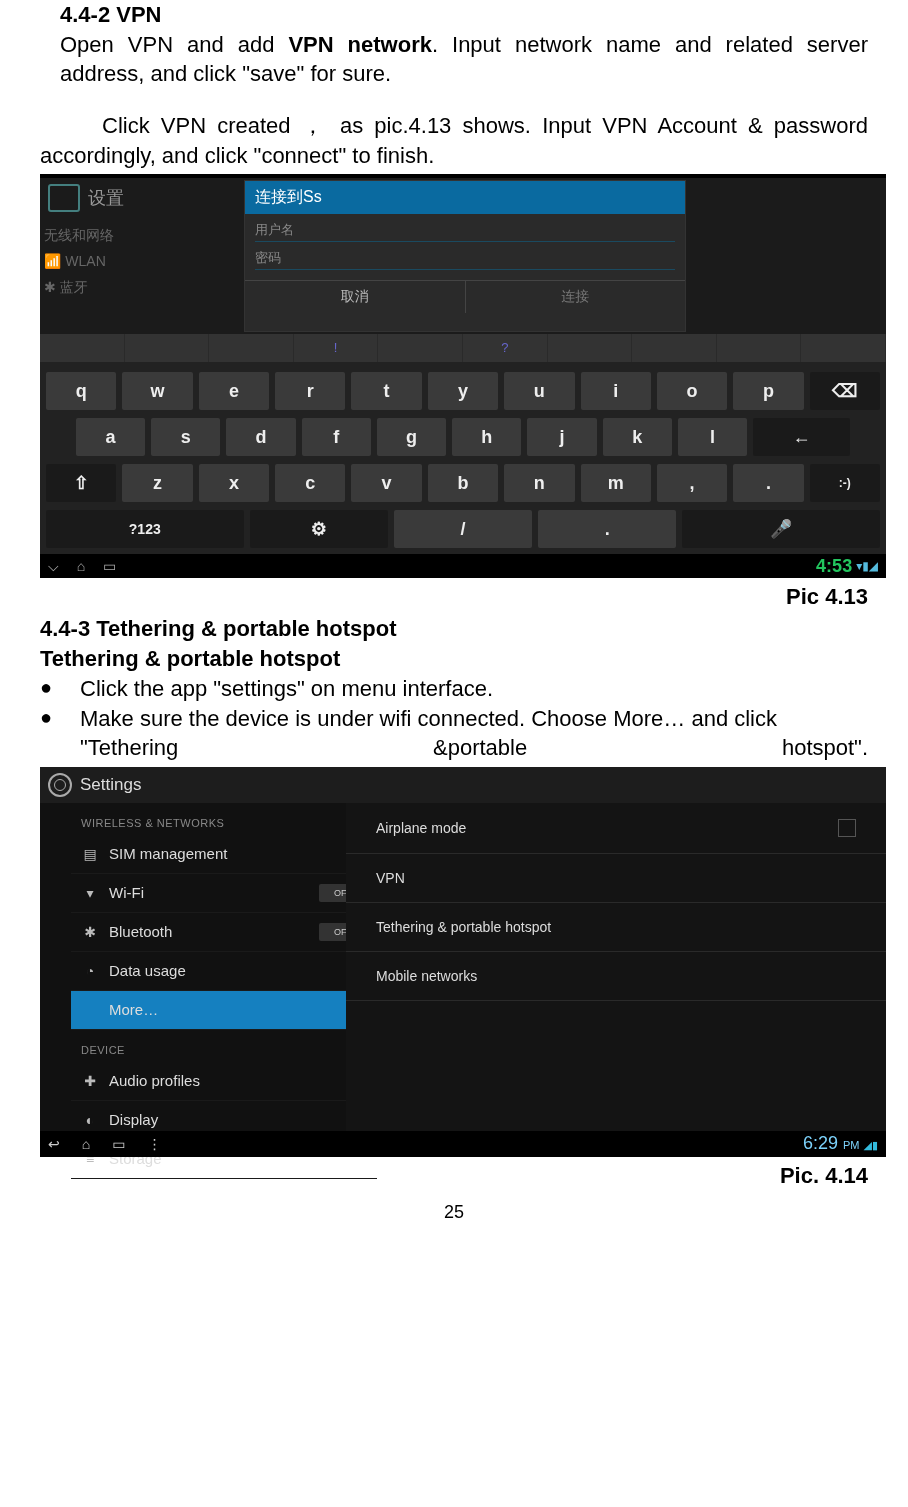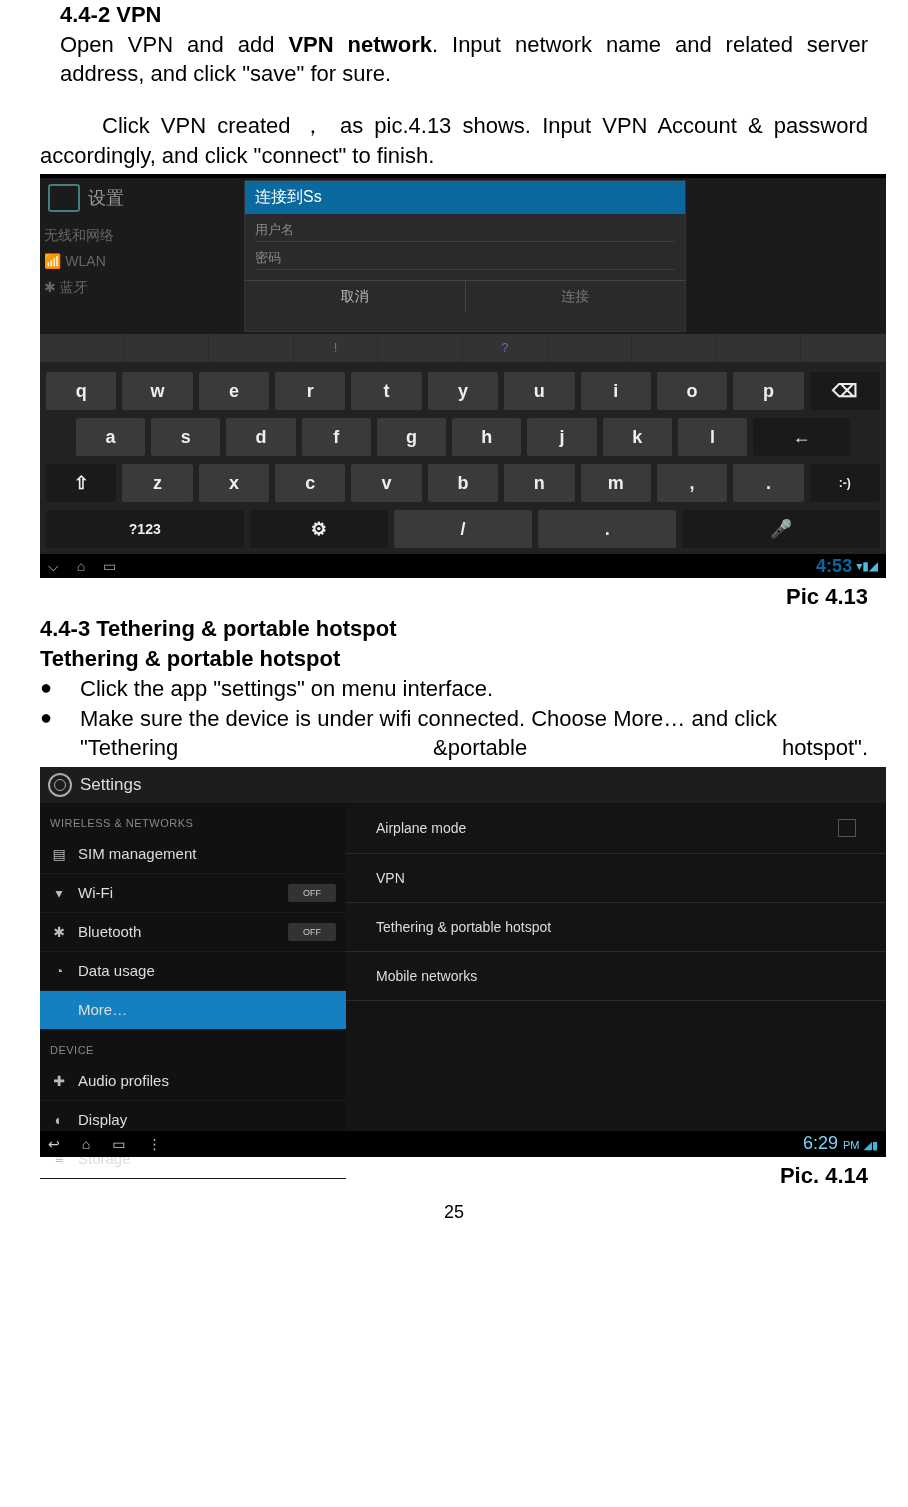--- a/index.html
+++ b/index.html
@@ -36,29 +36,29 @@
   .s1-num div { flex:1; text-align:center; color:#66c; font-size:13px; line-height:28px; border-right:1px solid #2a2a2a;}
   .s1-row { position:absolute; left:6px; right:6px; display:flex; gap:6px;}
   .s1-r1 { top:38px;} .s1-r2 { top:84px;} .s1-r3 { top:130px;} .s1-r4 { top:176px;}
   .key { flex:1; height:38px; background:#3a3a3a; color:#eee; display:flex; align-items:center; justify-content:center; font-weight:bold; font-size:18px; border-radius:2px;}
   .key-d { background:#1a1a1a;}
   .key-w { flex:5;}
   
   .s1-nav { position:absolute; bottom:0; left:0; right:0; height:24px; background:#000; display:flex; align-items:center; justify-content:space-between; padding:0 8px;}
   .s1-nav-l { display:flex; gap:18px;}
   .navg { color:#aaa; font-size:14px; line-height:24px;}
-  .clock1 { color:#0369a1; font-size:18px; font-weight:bold;}
+  .clock1 { color:#22c55e; font-size:18px; font-weight:bold;}
   
   
   .shot2 { width:846px; height:390px; background:#111; margin:4px 0 0 0; position:relative; font-family:Arial, sans-serif; color:#ddd;}
   .s2-hdr { position:absolute; top:0; left:0; right:0; height:36px; background:#1d1d1d; display:flex; align-items:center; gap:8px; padding-left:8px;}
   .s2-gear { width:20px; height:20px; border:2px solid #aaa; border-radius:50%; position:relative;}
   .s2-gear::before{content:"";position:absolute;inset:4px;border:1px solid #aaa;border-radius:50%;}
   .s2-hdr-t { font-size:17px;}
-  .s2-side { position:absolute; left:0; top:36px; width:306px; bottom:26px; background:#111;}
+  .s2-side { position:absolute; left:0; top:36px; width:306px; bottom:26px; background:#111;padding-left:31px;}
   .s2-cat { color:#888; font-size:11px; padding:14px 10px 6px 10px; letter-spacing:.5px;}
   .s2-item { display:flex; align-items:center; gap:10px; padding:10px 10px; font-size:15px; border-bottom:1px solid #1a1a1a;}
   .s2-item.sel { background:#1580c0;}
   .s2-off { margin-left:auto; width:48px; height:18px; background:#333; font-size:9px; color:#ccc; display:flex; align-items:center; justify-content:center; border-radius:2px;}
   .ico { width:18px; height:18px; display:flex; align-items:center; justify-content:center; color:#bbb; font-size:14px;}
   .s2-main { position:absolute; left:306px; right:0; top:36px; bottom:26px; background:#141414;}
   .s2-mitem { display:flex; align-items:center; justify-content:space-between; padding:16px 30px; border-bottom:1px solid #2a2a2a; font-size:14px;}
   .s2-chk { width:16px; height:16px; border:1px solid #555;}
   .s2-nav { position:absolute; bottom:0; left:0; right:0; height:26px; background:#000; display:flex; align-items:center; justify-content:space-between; padding:0 8px;}
   .s2-nav-l { display:flex; gap:22px;}

